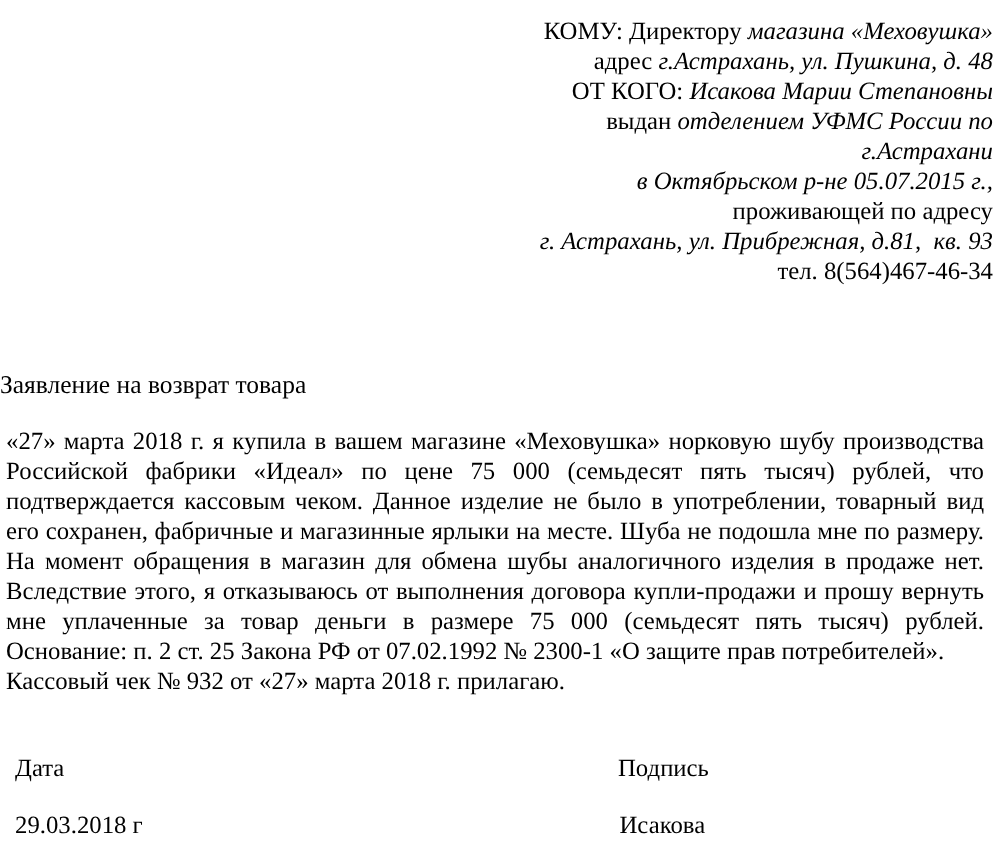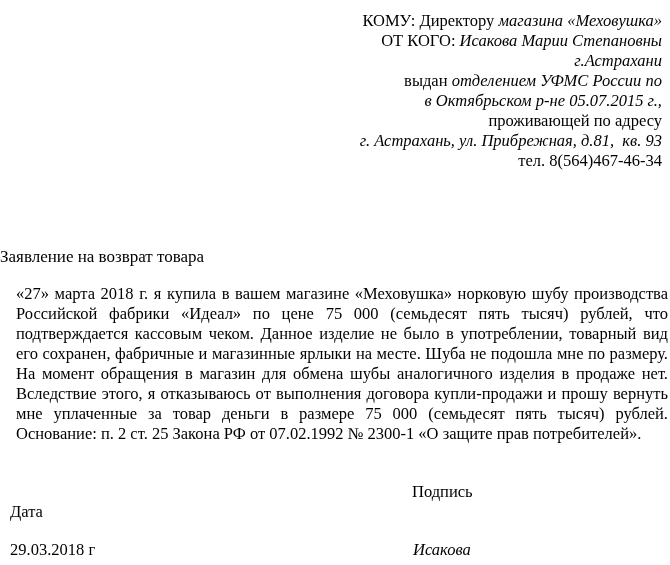--- a/index.html
+++ b/index.html
@@ -36,59 +36,61 @@
     top: 246px;
     left: 0;
     width: 645px;
     text-align: left;
     font-size: 17px;
     line-height: 21px;
   }
   .body-block {
     position: absolute;
     top: 284px;
-    left: 16px;
+    left: 4px;
     width: 652px;
     font-size: 16.5px;
     line-height: 20px;
   }
   .body-paragraph {
     margin: 0;
     text-align: justify;
     text-align-last: left;
   }
   .attachment-line {
     margin: 0;
     text-align: left;
   }
   .sig-label-date   { position: absolute; top: 502px; left: 10px;  font-size: 16.5px; text-align: right; }
-  .sig-label-sign   { position: absolute; top: 482px; left: 412px; font-size: 16.5px; }
+  .sig-label-sign   { position: absolute; top: 502px; left: 412px; font-size: 16.5px; }
   .sig-value-date   { position: absolute; top: 540px; left: 10px;  font-size: 16.5px; }
-  .sig-value-sign   { position: absolute; top: 540px; left: 413px; font-size: 16.5px; font-style: italic; }
+  .sig-value-sign   { position: absolute; top: 540px; left: 413px; font-size: 16.5px; }
 </style>
 </head>
 <body>
 
 <div class="page">
 
   <div class="header-block">
     <div class="header-line"><span>КОМУ: Директору </span><span class="it">магазина «Меховушка»</span></div>
+    <div class="header-line"><span>адрес </span><span class="it">г.Астрахань, ул. Пушкина, д. 48</span></div>
     <div class="header-line"><span>ОТ КОГО: </span><span class="it">Исакова Марии Степановны</span></div>
+    <div class="header-line"><span>выдан </span><span class="it">отделением УФМС России по</span></div>
     <div class="header-line"><span class="it">г.Астрахани</span></div>
-    <div class="header-line"><span>выдан </span><span class="it">отделением УФМС России по</span></div>
     <div class="header-line"><span class="it">в Октябрьском р-не 05.07.2015 г.,</span></div>
     <div class="header-line"><span>проживающей по адресу</span></div>
     <div class="header-line"><span class="it">г. Астрахань, ул. Прибрежная, д.81,  кв. 93</span></div>
     <div class="header-line"><span>тел. 8(564)467-46-34</span></div>
   </div>
 
   <div class="doc-title">Заявление на возврат товара</div>
 
   <div class="body-block">
     <p class="body-paragraph">«27» марта 2018 г. я купила в вашем магазине «Меховушка» норковую шубу производства Российской фабрики «Идеал»  по цене 75 000 (семьдесят пять тысяч) рублей, что подтверждается кассовым чеком. Данное изделие не было в употреблении, товарный вид его сохранен, фабричные и магазинные ярлыки на месте. Шуба не подошла мне по размеру. На момент обращения в магазин для обмена шубы аналогичного изделия в продаже нет. Вследствие этого, я отказываюсь от выполнения договора купли-продажи и прошу вернуть мне уплаченные за товар деньги в размере 75 000 (семьдесят пять тысяч)  рублей.  Основание: п. 2 ст. 25 Закона РФ от 07.02.1992 № 2300-1 «О защите прав потребителей».</p>
+    <p class="attachment-line">Кассовый чек № 932 от «27» марта 2018 г. прилагаю.</p>
   </div>
 
   <span class="sig-label-date">Дата</span>
   <span class="sig-label-sign">Подпись</span>
   <span class="sig-value-date">29.03.2018 г</span>
   <span class="sig-value-sign">Исакова</span>
 
 </div>
 
 </body></html>

